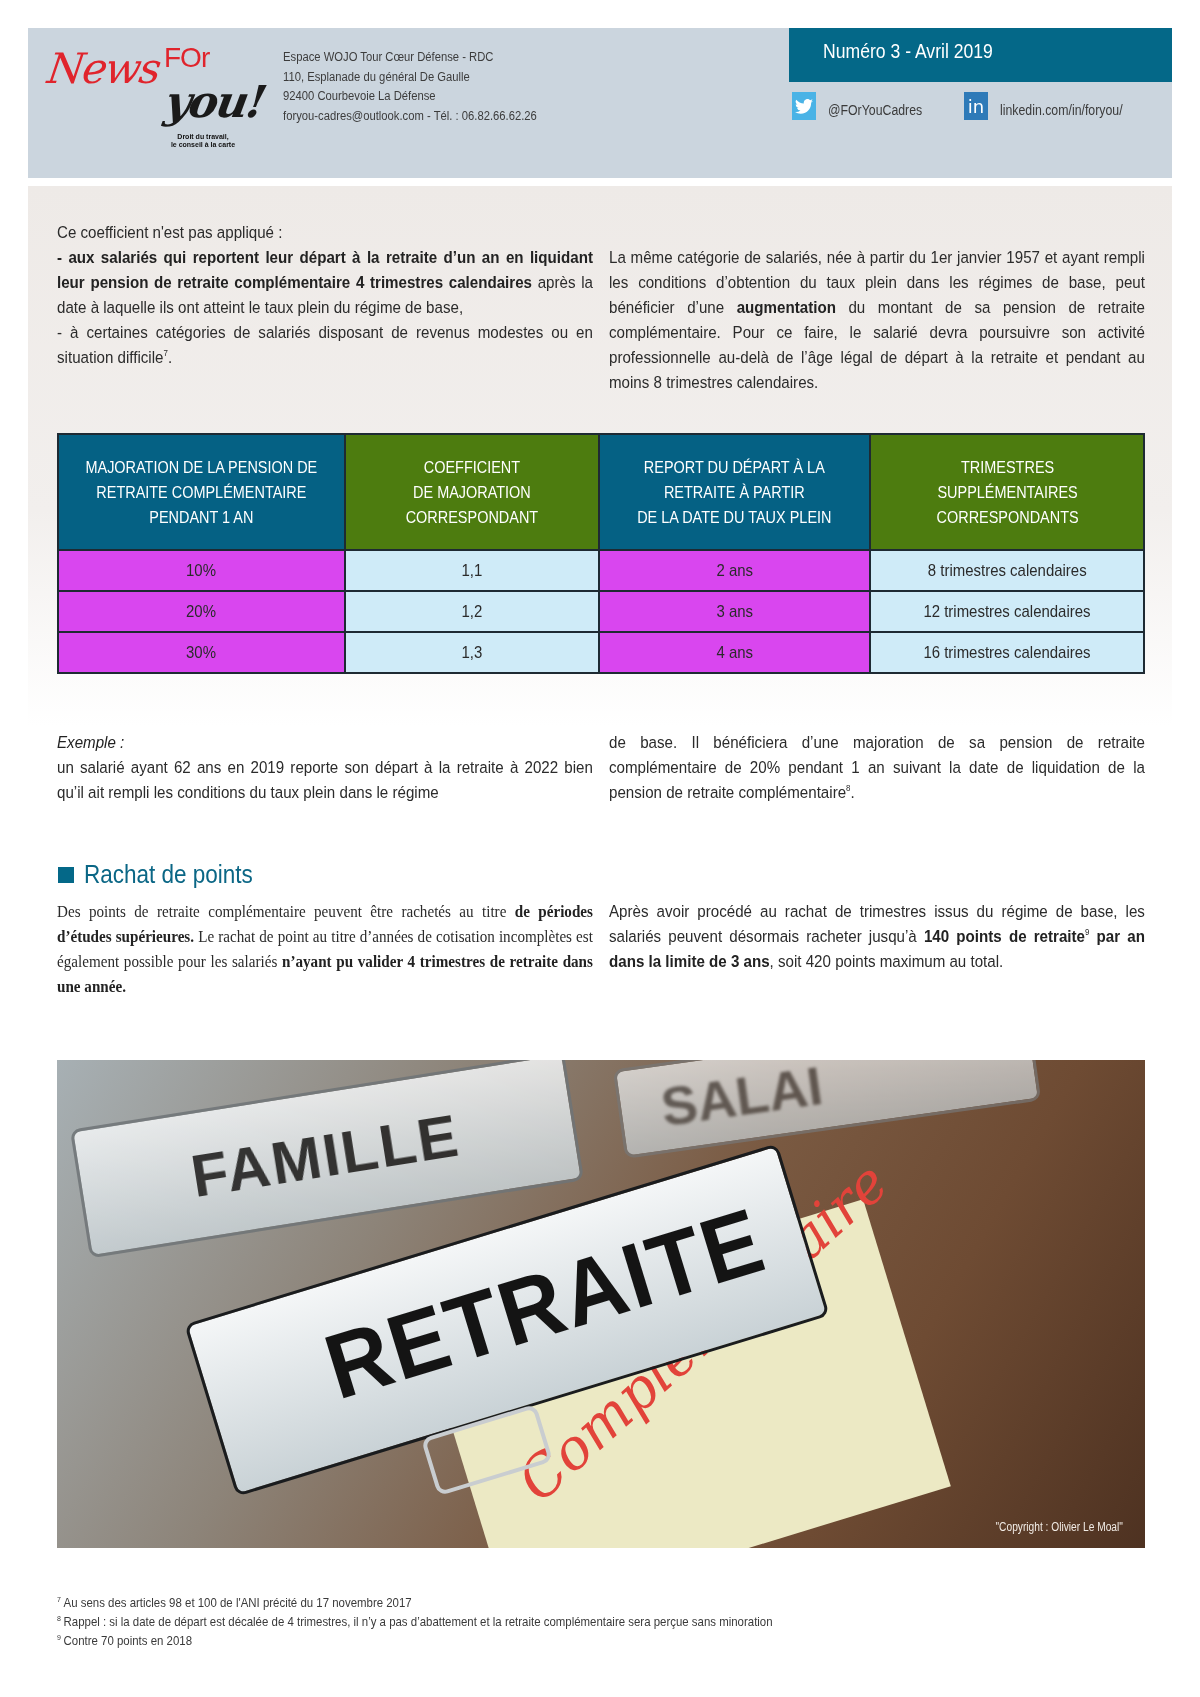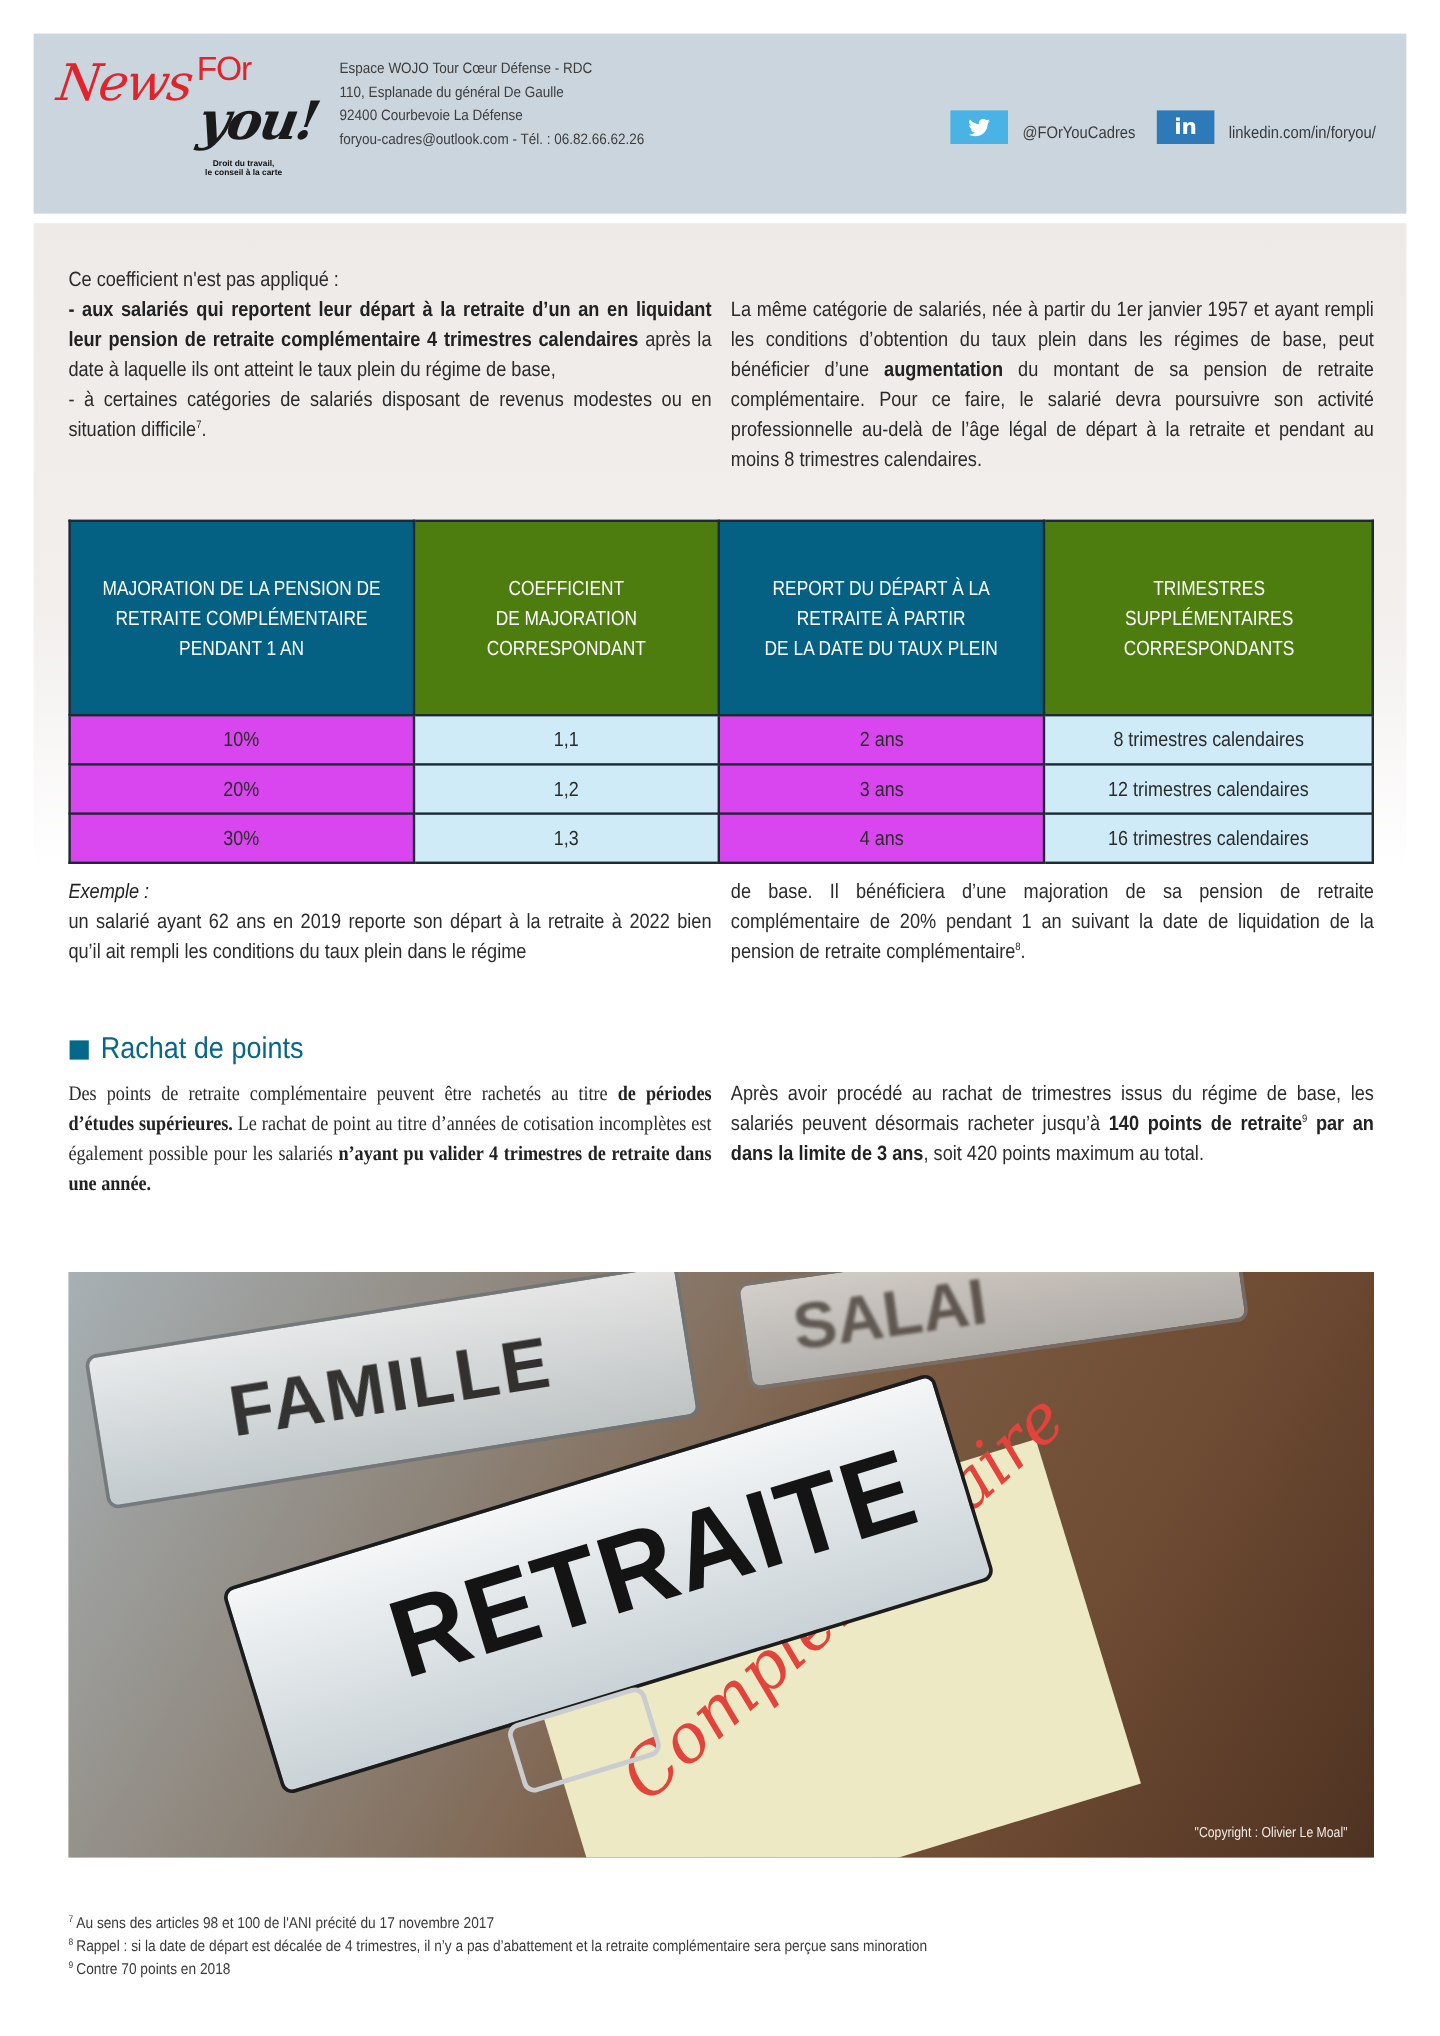--- a/index.html
+++ b/index.html
@@ -12,38 +12,38 @@
     .logo .news { position: absolute; left: 0; top: 4px; font-family: "DejaVu Serif", serif; font-style: italic; font-size: 42px; color: #e0242c; letter-spacing: -2px; transform: skewX(-8deg); }
     .logo .for { position: absolute; left: 116px; top: 2px; font-family: "Liberation Sans", sans-serif; font-size: 28px; color: #e0242c; font-weight: normal; letter-spacing: -1px; }
     .logo .you { position: absolute; left: 118px; top: 36px; font-family: "DejaVu Serif", serif; font-style: italic; font-weight: bold; font-size: 44px; color: #1a1a1a; letter-spacing: -2px; transform: skewX(-10deg); }
     .logo .tag { position: absolute; left: 100px; top: 93px; width: 110px; text-align: center; font-size: 7px; font-weight: bold; line-height: 8px; color: #111; }
     .address { position: absolute; left: 255px; top: 20px; font-family: "Liberation Sans", sans-serif; font-size: 12.5px; line-height: 19.5px; color: #3c3c3c; transform: scaleX(0.9); transform-origin: left top; white-space: nowrap; }
     .issue-box { position: absolute; left: 761px; top: 0; width: 383px; height: 54px; background: #046888; color: #fff; }
     .issue-box span { position: absolute; left: 34px; top: 12px; font-size: 20px; transform: scaleX(0.88); transform-origin: left top; white-space: nowrap; }
     .social { position: absolute; top: 63px; height: 30px; display: flex; align-items: center; }
     .social.twitter { left: 764px; }
     .social.linkedin { left: 936px; }
-    .social .icon { width: 48px; height: 28px; display: flex; align-items: center; justify-content: center; color: #fff; font-weight: bold; }
+    .social .icon { width: 24px; height: 28px; display: flex; align-items: center; justify-content: center; color: #fff; font-weight: normal; }
     .tw-icon { background: #4ab3e6; font-size: 16px; }
     .li-icon { background: #2e7ab8; font-size: 18px; font-family: "DejaVu Sans", sans-serif; }
     .social .text { margin-left: 12px; font-size: 14px; color: #3a3a3a; transform: scaleX(0.88); transform-origin: left center; white-space: nowrap; margin-top: 8px; }
 
     
     .content-bg { position: absolute; left: 28px; top: 186px; width: 1144px; height: 540px; background: linear-gradient(#eeeae7 0%, #f2efed 60%, #ffffff 100%); }
 
     .col { position: absolute; width: 536px; font-size: 17.2px; line-height: 25px; text-align: justify; color: #2b2b2b; }
     .col .inner { transform: scaleX(0.88); transform-origin: left top; width: 609px; }
     .col b { font-weight: bold; color: #222; }
     .col sup { font-size: 9px; vertical-align: super; line-height: 0; }
     .col p { margin: 0; }
 
     
     .table { position: absolute; left: 57px; top: 433px; width: 1088px; border-collapse: collapse; }
     .table th, .table td { border: 2px solid #1e2a33; text-align: center; }
-    .table th { height: 162px; color: #ffffff; font-weight: normal; font-size: 17px; line-height: 25px; vertical-align: middle; }
+    .table th { height: 116px; color: #ffffff; font-weight: normal; font-size: 17px; line-height: 25px; vertical-align: middle; }
     .table th .t { display: inline-block; transform: scaleX(0.85); white-space: pre-line; }
     .th-dark { background: #056184; }
     .th-mid { background: #4d7c0f; }
     .table td { height: 41px; font-size: 17px; color: #2b2b2b; }
     .table td .t { display: inline-block; transform: scaleX(0.88); }
     .td-a { background: #d946ef; }
     .td-b { background: #cfebf8; }
 
     
     .section-title { position: absolute; left: 58px; top: 860px; display: flex; align-items: center; }
@@ -82,20 +82,23 @@
       <div>Droit du travail,</div>
       <div>le conseil à la carte</div>
     </div>
   </div>
   <div class="address">
     <div>Espace WOJO Tour Cœur Défense - RDC</div>
     <div>110, Esplanade du général De Gaulle</div>
     <div>92400 Courbevoie La Défense</div>
     <div>foryou-cadres@outlook.com - Tél. : 06.82.66.62.26</div>
   </div>
+  <div class="issue-box">
+    <span>Numéro 3 - Avril 2019</span>
+  </div>
   <div class="social twitter">
     <div class="icon tw-icon">
       <svg width="18" height="15" viewBox="0 0 24 20">
           <path fill="#fff" d="M24 2.4a9.8 9.8 0 0 1-2.8.8A4.9 4.9 0 0 0 23.3.4a9.9 9.9 0 0 1-3.1 1.2A4.9 4.9 0 0 0 11.8 6 14 14 0 0 1 1.7.9a4.9 4.9 0 0 0 1.5 6.6A4.9 4.9 0 0 1 1 6.9v.1a4.9 4.9 0 0 0 3.9 4.8 4.9 4.9 0 0 1-2.2.1 4.9 4.9 0 0 0 4.6 3.4A9.9 9.9 0 0 1 0 17.3 14 14 0 0 0 7.5 19.5c9.1 0 14-7.5 14-14v-.6A10 10 0 0 0 24 2.4z"></path>
         </svg>
     </div>
     <span class="text">@FOrYouCadres</span>
   </div>
   <div class="social linkedin">
     <div class="icon li-icon">in</div>

